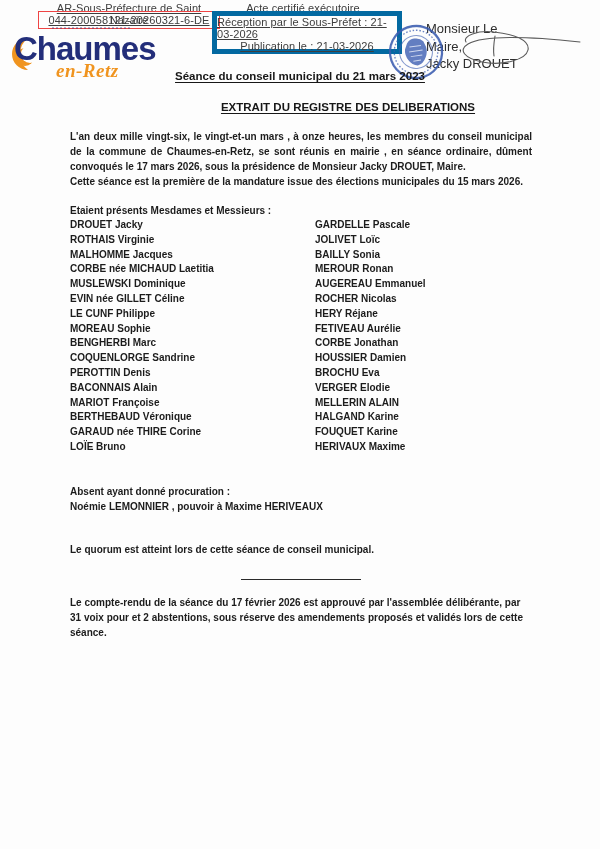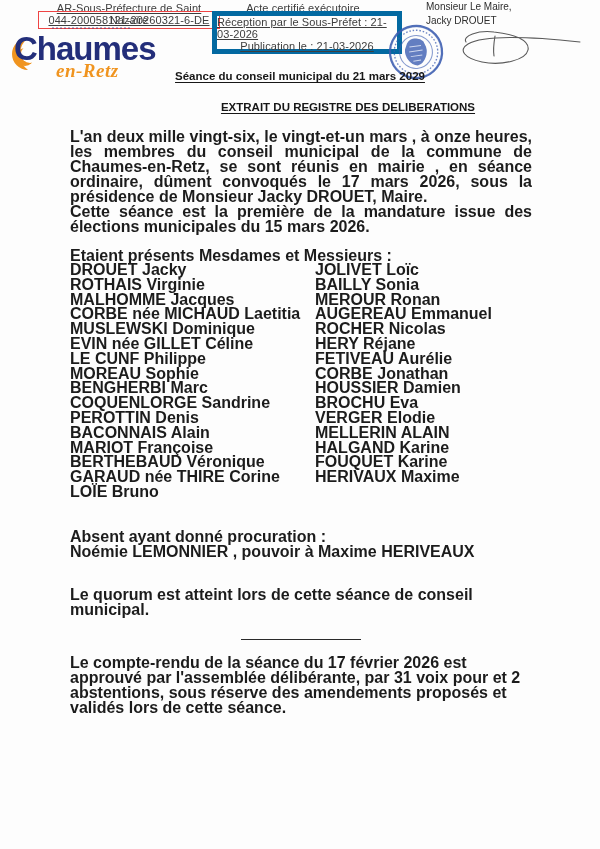--- a/index.html
+++ b/index.html
@@ -18,38 +18,38 @@
   .hdr-left-box{
     position:absolute;top:11px;left:38px;width:180px;height:16px;
     border:1px solid #ef4444;display:flex;align-items:center;justify-content:center;
   }
   .hdr-mid-line{position:absolute;top:2px;left:212px;width:182px;text-align:center;}
   .hdr-mid-box{
     position:absolute;top:11px;left:212px;width:180px;height:33px;
     border:5px solid #0369a1;display:flex;flex-direction:column;
     align-items:center;justify-content:space-evenly;
   }
-  .hdr-maire{position:absolute;top:0;left:426px;width:110px;font-size:10px;color:#2e2e2e;line-height:1.35;}
+  .hdr-maire{position:absolute;top:20px;left:426px;width:110px;font-size:13px;color:#2e2e2e;line-height:1.35;}
   .stamp{position:absolute;top:23px;left:386px;width:60px;height:58px;opacity:.88;transform:rotate(-8deg);}
   .signature{position:absolute;top:26px;left:438px;width:145px;height:48px;}
   
   .logo{position:absolute;top:18px;left:12px;width:150px;height:66px;}
   
   .doc-title{
     position:absolute;width:100%;text-align:center;
     font-weight:bold;font-size:11.5px;
     text-decoration:underline;text-underline-offset:2px;text-decoration-thickness:1.3px;
     color:#171717;
   }
   .title-session{top:70px;}
   .title-extract{top:101px;margin-left:48px;}
   
   .content{
     position:absolute;top:129px;left:70px;width:462px;
-    font-weight:bold;font-size:16px;line-height:15px;color:#1c1c1c;
+    font-weight:bold;font-size:10px;line-height:15px;color:#1c1c1c;
   }
   .para-justify{text-align:justify;margin:0;}
   .present-heading{margin-top:14px;}
   .attendees{
     display:grid;grid-template-columns:245px 1fr;
     line-height:14.8px;
   }
   .attendees span{display:block;}
   .absent-heading{margin-top:29px;}
   .quorum{margin-top:28px;}
@@ -102,21 +102,21 @@
     <svg width="150" height="66" viewBox="0 0 150 66">
       <path d="M20 50 A16 16 0 0 1 20 18 A20 20 0 0 0 20 50 Z" transform="translate(-4 2)" fill="#f0941f"></path>
       <circle cx="13" cy="39" r="9" fill="#f0941f"></circle>
       <circle cx="18" cy="36" r="9" fill="#fdfdfd"></circle>
       <text x="2" y="42" font-family="Liberation Sans, sans-serif" font-weight="bold" font-size="33" fill="#232e7a" letter-spacing="-1">Chaumes</text>
       <line x1="40" y1="10" x2="120" y2="10" stroke="#232e7a" stroke-width="1" stroke-dasharray="2 2" opacity="0.7"></line>
       <text x="44" y="59" font-family="Liberation Serif, serif" font-style="italic" font-weight="bold" font-size="19" fill="#f0941f" letter-spacing="0.5">en-Retz</text>
     </svg>
   </div>
 
-  <div class="doc-title title-session">Séance du conseil municipal du 21 mars 2029</div>
+  <div class="doc-title title-session">Séance du conseil municipal du 21 mars 2023</div>
   <div class="doc-title title-extract">EXTRAIT DU REGISTRE DES DELIBERATIONS</div>
 
   <div class="content">
 
     <p class="para-justify">L'an deux mille vingt-six, le vingt-et-un mars , à onze heures, les membres du conseil municipal de la commune de Chaumes-en-Retz, se sont réunis en mairie , en séance ordinaire, dûment convoqués le 17 mars 2026, sous la présidence de Monsieur Jacky DROUET, Maire.</p>
     <p class="para-justify" style="margin:0;">Cette séance est la première de la mandature issue des élections municipales du 15 mars 2026.</p>
 
     <div class="present-heading">Etaient présents Mesdames et Messieurs :</div>
 
     <div class="attendees">
@@ -132,20 +132,21 @@
         <span>BENGHERBI Marc</span>
         <span>COQUENLORGE Sandrine</span>
         <span>PEROTTIN Denis</span>
         <span>BACONNAIS Alain</span>
         <span>MARIOT Françoise</span>
         <span>BERTHEBAUD Véronique</span>
         <span>GARAUD née THIRE Corine</span>
         <span>LOÏE Bruno</span>
       </div>
       <div>
+        <span>GARDELLE Pascale</span>
         <span>JOLIVET Loïc</span>
         <span>BAILLY Sonia</span>
         <span>MEROUR Ronan</span>
         <span>AUGEREAU Emmanuel</span>
         <span>ROCHER Nicolas</span>
         <span>HERY Réjane</span>
         <span>FETIVEAU Aurélie</span>
         <span>CORBE Jonathan</span>
         <span>HOUSSIER Damien</span>
         <span>BROCHU Eva</span>

